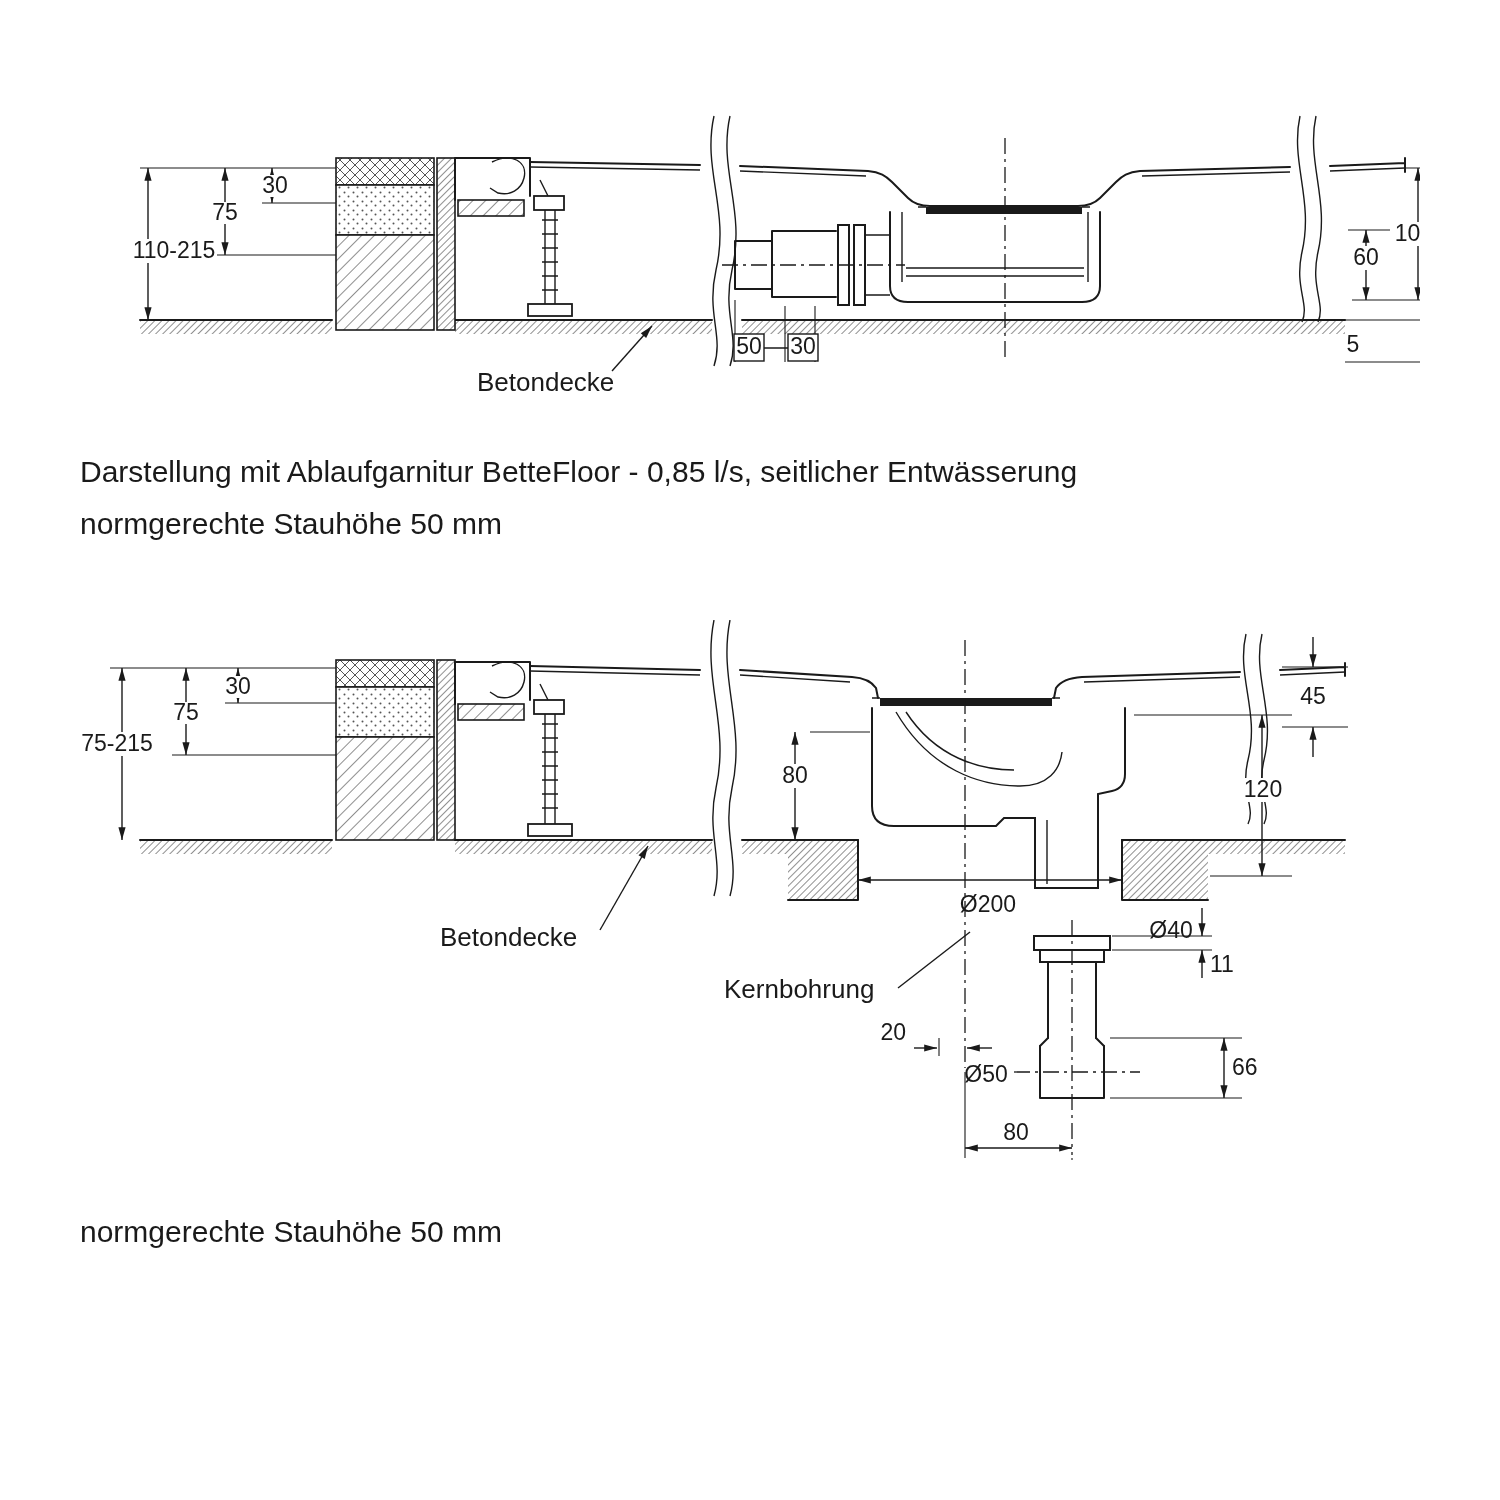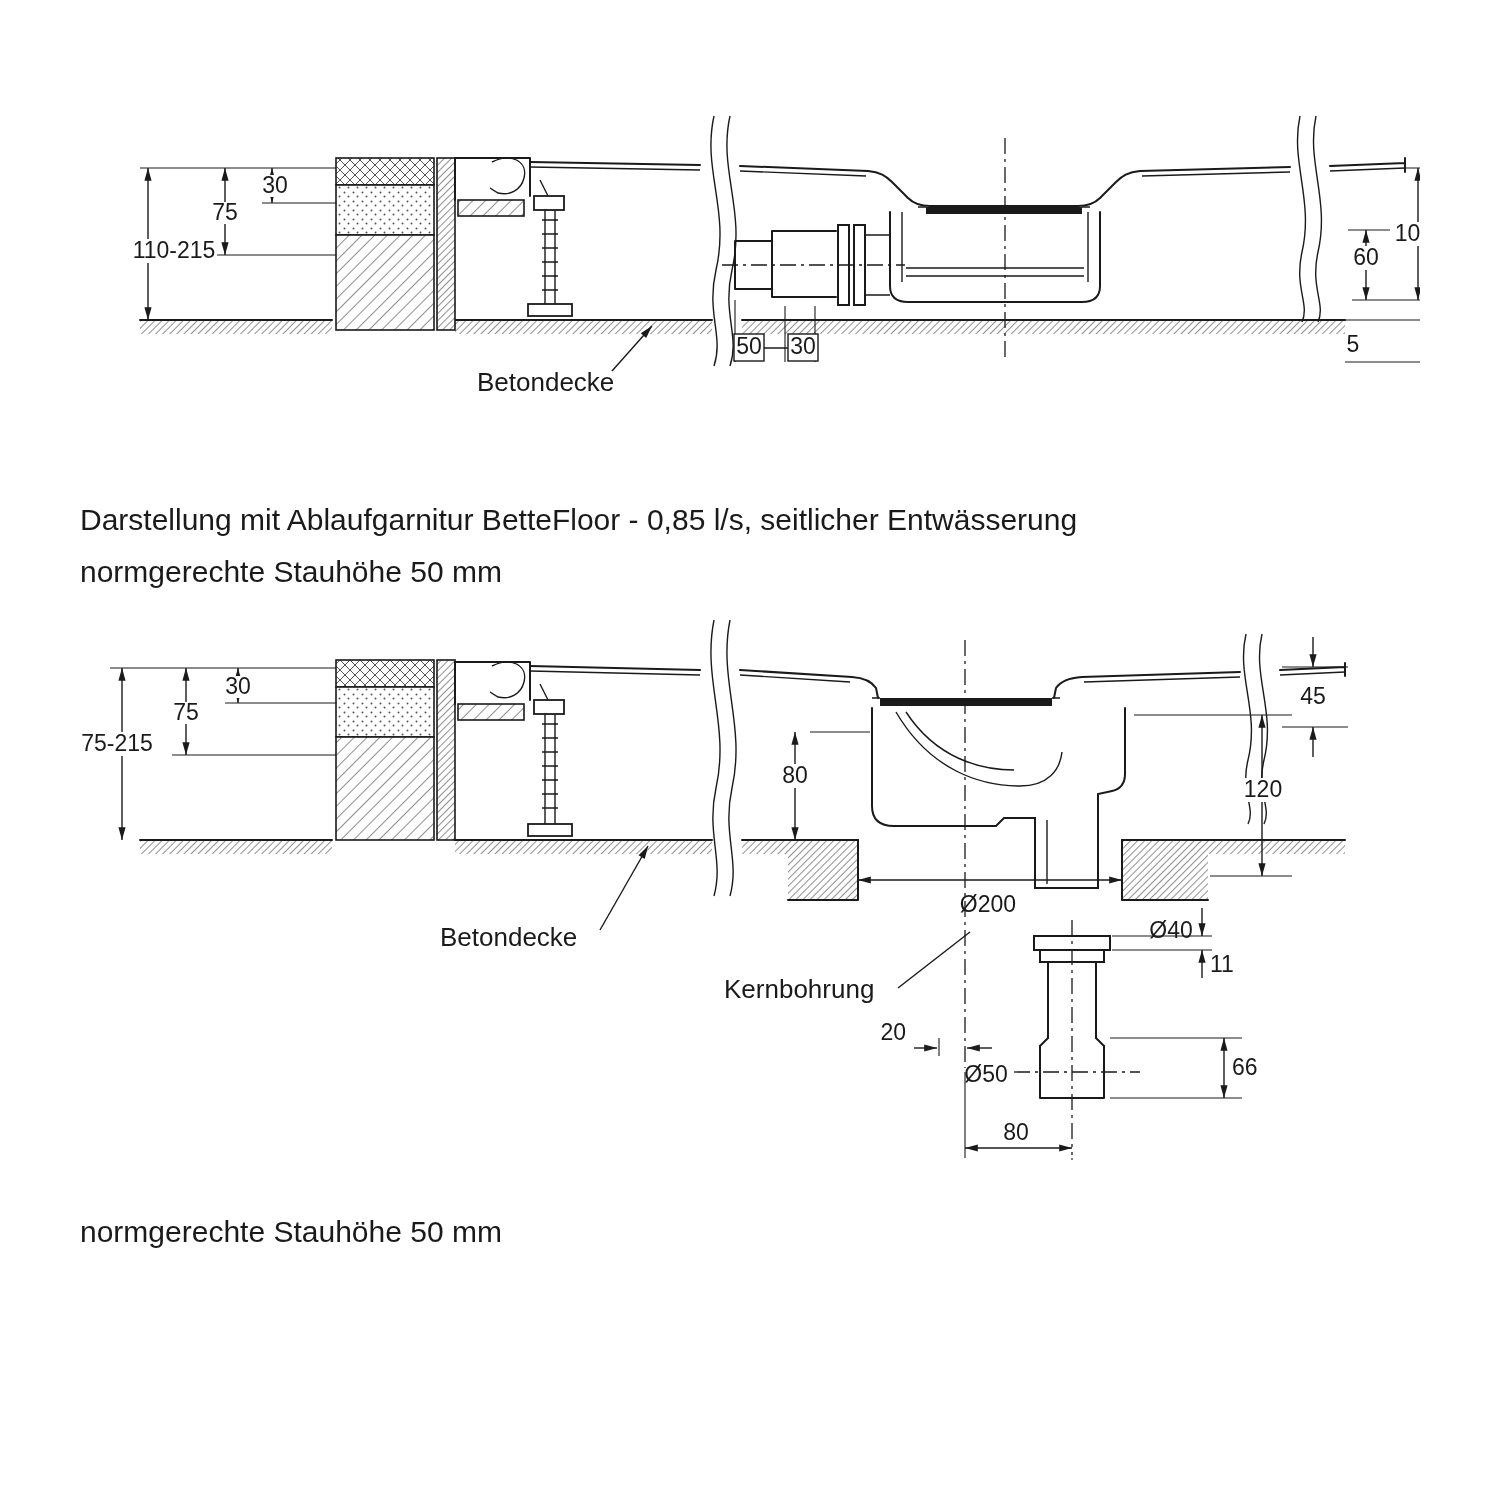--- a/index.html
+++ b/index.html
@@ -135,21 +135,21 @@
       <rect x="788" y="234" width="30" height="27" fill="#fff" stroke="#1a1a1a" stroke-width="1.4"></rect>
       <text class="dimtxt" text-anchor="middle" x="803" y="254">30</text>
     </g>
 
     <g>
       <path class="dln" d="M612,271 L652,226" marker-end="url(#ar1)"></path>
       <text class="lbl" x="477" y="291">Betondecke</text>
     </g>
   </svg>
 
-  <div class="caption" style="top:494px">
+  <div class="caption" style="top:446px">
     <div>Darstellung mit Ablaufgarnitur BetteFloor - 0,85 l/s, seitlicher Entwässerung</div>
     <div>normgerechte Stauhöhe 50 mm</div>
   </div>
 
   <svg style="top:620px" width="1500" height="560" viewBox="0 0 1500 560">
     <defs>
       <marker id="ar2" viewBox="0 0 12 12" refX="11" refY="6" markerWidth="11" markerHeight="11" orient="auto-start-reverse">
         <path d="M1,3.2 L11,6 L1,8.8 Z" fill="#1a1a1a"></path>
       </marker>
       <pattern id="h2" width="9" height="9" patternUnits="userSpaceOnUse" patternTransform="rotate(45)">

